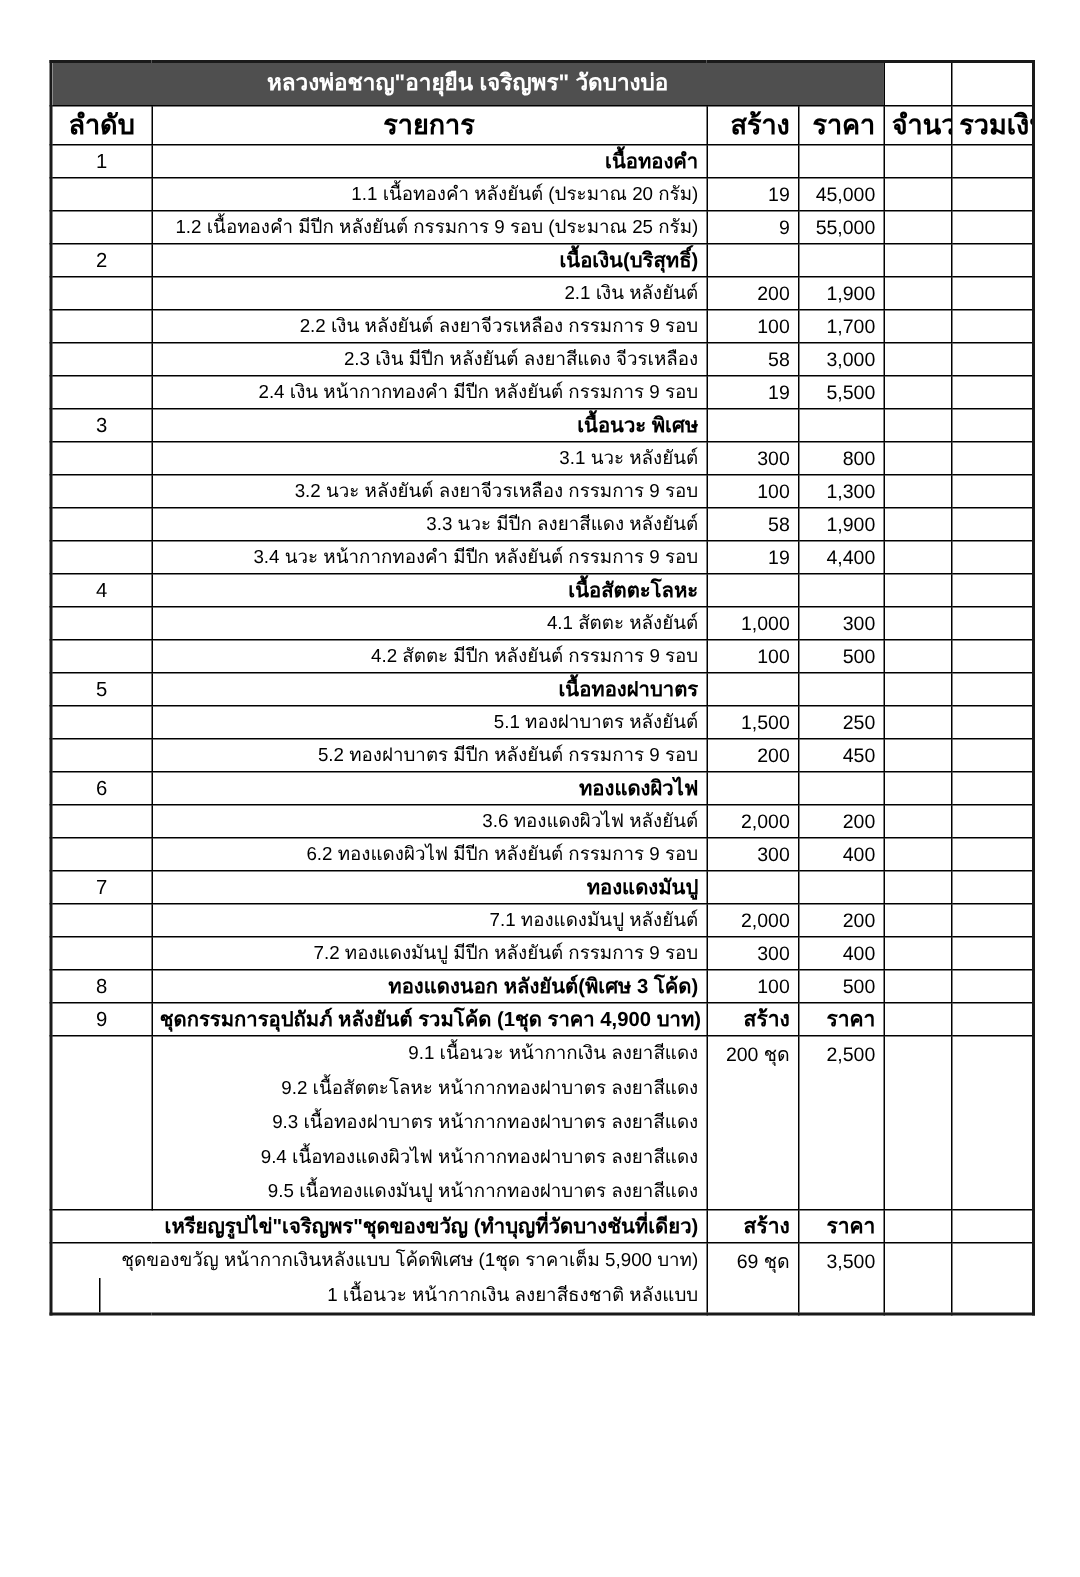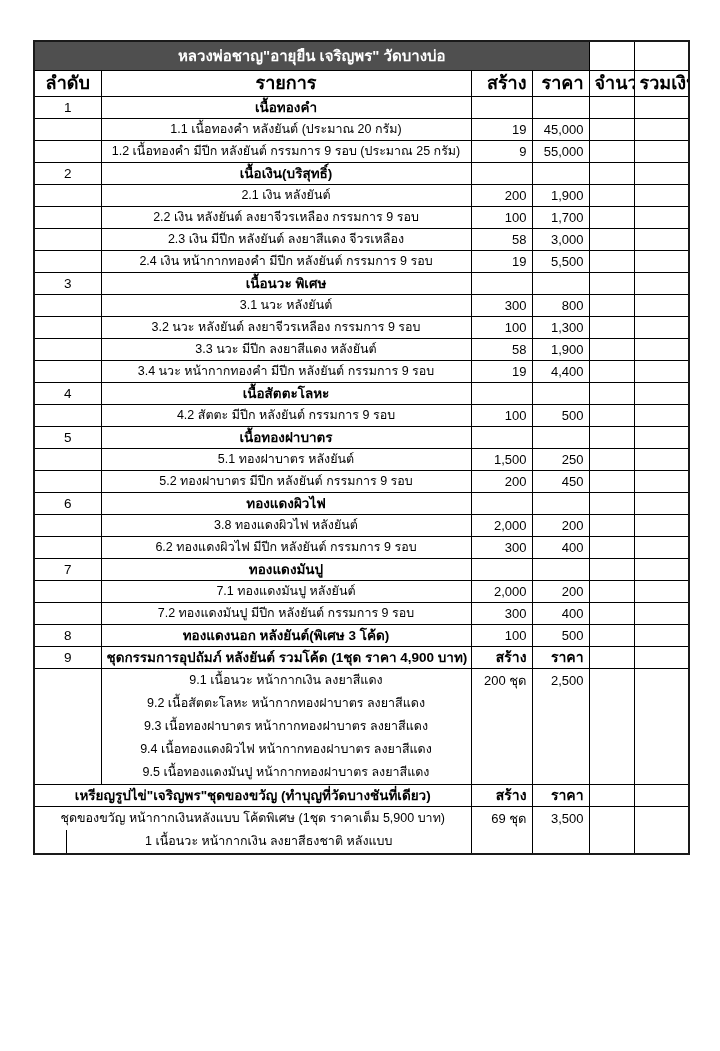--- a/index.html
+++ b/index.html
@@ -10,21 +10,21 @@
   .table-wrap{position:absolute;left:33px;top:40px;width:655px;}
   table{border-collapse:collapse;width:655px;table-layout:fixed;}
   td{border:1px solid #000;padding:0 5px;overflow:hidden;white-space:nowrap;}
   table{border:2px solid #1a1a1a;}
   .title-cell{
     background:#4f4f4f;color:#fff;font-weight:bold;font-size:15px;
     text-align:center;height:28px;line-height:28px;
   }
   .hdr td{font-weight:bold;font-size:18px;height:25px;line-height:25px;}
   .cell-no{text-align:center;font-size:13.5px;}
-  .cell-item{text-align:center;font-size:12.5px;}
+  .cell-item{text-align:right;font-size:12.5px;}
   .cell-item.bold{font-weight:bold;font-size:13.5px;}
   .cell-num{text-align:right;font-size:13px;}
   .hdr .cell-no,.hdr .cell-item,.hdr .cell-qty{text-align:center;}
   .cell-num.bold{font-weight:bold;font-size:14px;}
   tr.r td{height:21px;line-height:21px;}
   td.top{vertical-align:top;}
   td.top{line-height:23px;}
   .multi div{line-height:23px;height:23px;}
   .sub-box{margin-left:26px;border-left:1px solid #000;padding-left:5px;}
   .cell-qty,.cell-total{font-size:13px;}
@@ -165,20 +165,28 @@
         <tr class="r">
           <td class="cell-no">4</td>
           <td class="cell-item bold">เนื้อสัตตะโลหะ</td>
           <td class="cell-num"></td>
           <td class="cell-num"></td>
           <td class="cell-qty"></td>
           <td class="cell-total"></td>
         </tr>
         <tr class="r">
           <td class="cell-no"></td>
+          <td class="cell-item">4.1 สัตตะ หลังยันต์</td>
+          <td class="cell-num">1,000</td>
+          <td class="cell-num">300</td>
+          <td class="cell-qty"></td>
+          <td class="cell-total"></td>
+        </tr>
+        <tr class="r">
+          <td class="cell-no"></td>
           <td class="cell-item">4.2 สัตตะ มีปีก หลังยันต์ กรรมการ 9  รอบ</td>
           <td class="cell-num">100</td>
           <td class="cell-num">500</td>
           <td class="cell-qty"></td>
           <td class="cell-total"></td>
         </tr>
         <tr class="r">
           <td class="cell-no">5</td>
           <td class="cell-item bold">เนื้อทองฝาบาตร</td>
           <td class="cell-num"></td>
@@ -205,21 +213,21 @@
         <tr class="r">
           <td class="cell-no">6</td>
           <td class="cell-item bold">ทองแดงผิวไฟ</td>
           <td class="cell-num"></td>
           <td class="cell-num"></td>
           <td class="cell-qty"></td>
           <td class="cell-total"></td>
         </tr>
         <tr class="r">
           <td class="cell-no"></td>
-          <td class="cell-item">3.8 ทองแดงผิวไฟ หลังยันต์</td>
+          <td class="cell-item">3.6 ทองแดงผิวไฟ หลังยันต์</td>
           <td class="cell-num">2,000</td>
           <td class="cell-num">200</td>
           <td class="cell-qty"></td>
           <td class="cell-total"></td>
         </tr>
         <tr class="r">
           <td class="cell-no"></td>
           <td class="cell-item">6.2 ทองแดงผิวไฟ มีปีก หลังยันต์ กรรมการ 9  รอบ</td>
           <td class="cell-num">300</td>
           <td class="cell-num">400</td>

